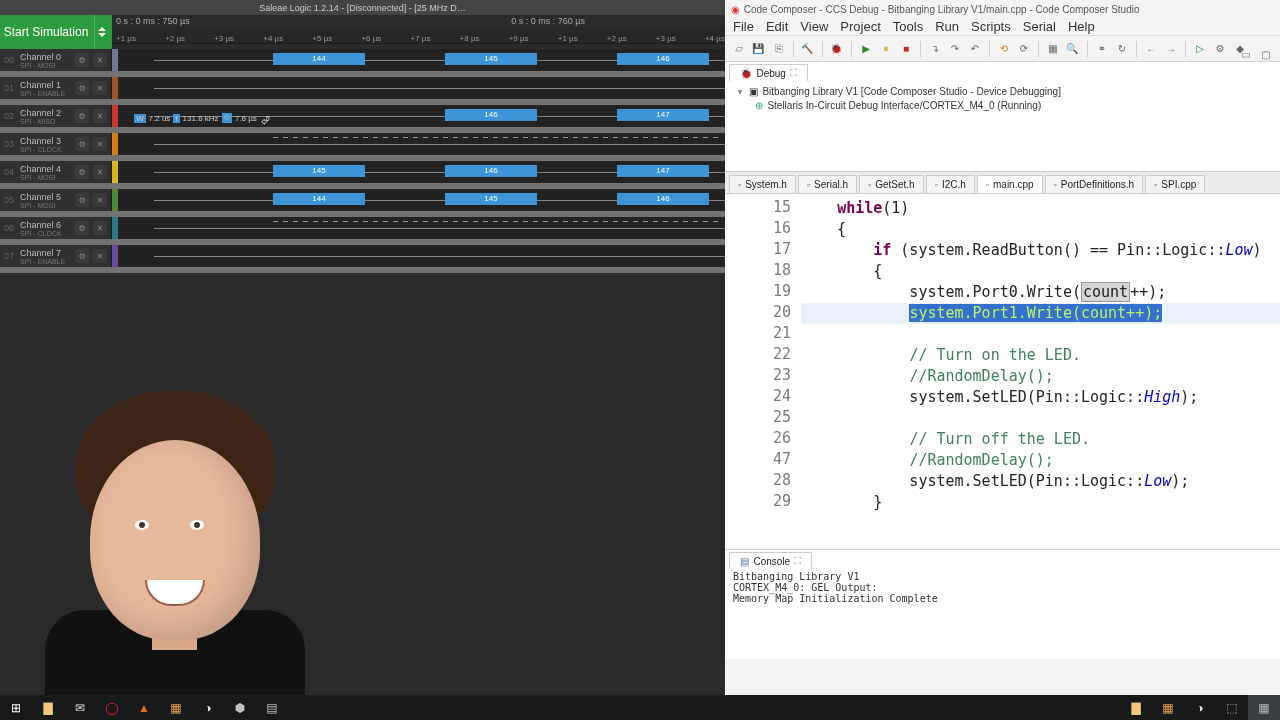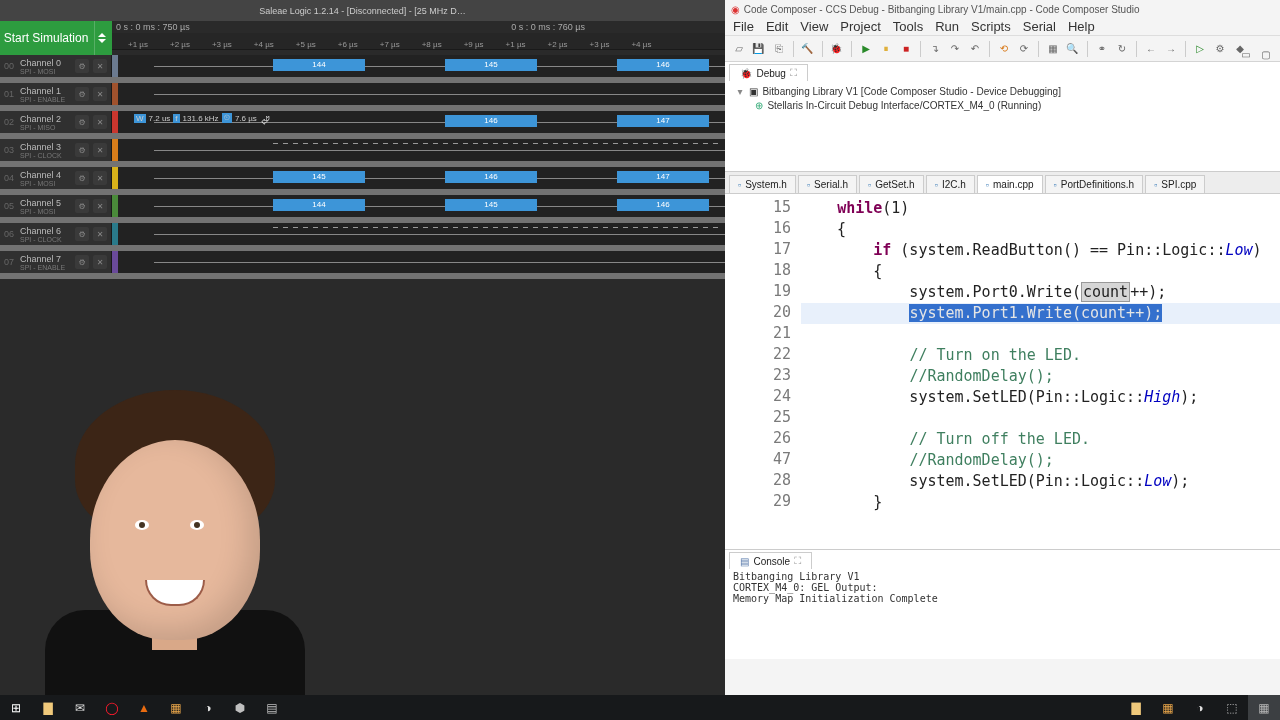--- a/index.html
+++ b/index.html
@@ -1,28 +1,28 @@
 <!DOCTYPE html>
 <html><head>
 <meta charset="utf-8">
 <style>
 * { margin: 0; padding: 0; box-sizing: border-box; }
 body { width: 1280px; height: 720px; overflow: hidden; font-family: "Segoe UI", Tahoma, sans-serif; background: #3b3b3b; position: relative; }
 
 
 .saleae { position: absolute; left: 0; top: 0; width: 725px; height: 695px; background: #2a2a2a; color: #ddd; }
-.saleae-title { height: 21px; background: #444; font-size: 9px; color: #ccc; display: flex; align-items: center; justify-content: center; }
+.saleae-title { height: 15px; background: #444; font-size: 9px; color: #ccc; display: flex; align-items: center; justify-content: center; }
 .saleae-top { display: flex; height: 34px; }
 .start-btn { width: 112px; background: #2d9c3f; color: #fff; font-size: 12px; display: flex; align-items: center; justify-content: center; gap: 6px; cursor: pointer; }
 .start-caret { width: 14px; display: flex; flex-direction: column; align-items: center; gap: 2px; border-left: 1px solid rgba(255,255,255,.2); height: 100%; justify-content: center; }
 .start-caret span { width: 0; height: 0; border-left: 4px solid transparent; border-right: 4px solid transparent; }
 .start-caret .up { border-bottom: 4px solid #fff; }
 .start-caret .dn { border-top: 4px solid #fff; }
 .timelines { flex: 1; display: flex; flex-direction: column; }
-.timeline-row { height: 17px; background: #262626; border-bottom: 1px solid #1a1a1a; display: flex; align-items: flex-end; font-size: 8px; color: #999; padding-left: 16px; gap: 22px; }
+.timeline-row { height: 17px; background: #262626; border-bottom: 1px solid #1a1a1a; display: flex; align-items: flex-end; font-size: 8px; color: #999; padding-left: 4px; gap: 22px; justify-content: space-between; }
 .timehead { font-size: 9px; color: #aaa; display: flex; justify-content: space-between; padding: 0 140px 0 4px; height: 12px; align-items: center; }
 .channels { display: flex; flex-direction: column; }
 .ch { display: flex; height: 28px; border-bottom: 6px solid #737373; }
 .ch-label { width: 112px; background: #303030; display: flex; align-items: center; padding: 0 4px; gap: 4px; font-size: 9px; color: #bbb; border-right: 1px solid #1a1a1a; }
 .ch-num { color: #666; width: 12px; }
 .ch-name { flex: 1; }
 .ch-sub { font-size: 7px; color: #777; display: block; }
 .ch-gear, .ch-x { width: 14px; height: 14px; background: #3a3a3a; color: #888; display: flex; align-items: center; justify-content: center; font-size: 8px; cursor: pointer; border-radius: 2px; }
 .colbar { width: 6px; height: 100%; }
 .wave { flex: 1; background: #222; position: relative; overflow: hidden; padding-left: 36px; }
@@ -63,21 +63,21 @@
 .etab.active { background: #fff; }
 .etab .ic { color: #3d7db8; font-size: 9px; }
 .code { background: #fff; height: 355px; overflow: hidden; display: flex; padding-left: 32px; }
 .gutter { width: 40px; background: #fff; text-align: right; padding: 4px 6px 0 0; font-family: Consolas, monospace; font-size: 15px; color: #7a7a7a; }
 .gutter div { height: 21px; }
 .src { flex: 1; padding: 4px 0 0 4px; font-family: Consolas, monospace; font-size: 15px; line-height: 21px; white-space: pre; }
 .kw { color: #7f0055; font-weight: bold; }
 .it { color: #0000c0; font-style: italic; margin-top: 36px; }
 .cm { color: #3f7f5f; }
 .hl-line { background: #e8f0fb; display: inline-block; width: 100%; }
-.sel { background: #3470cd; color: #e5e5e5; }
+.sel { background: #3470cd; color: #bef264; }
 .box { background: #d6d6d6; border: 1px solid #999; padding: 0 1px; }
 
 .console-pane { border-top: 1px solid #ccc; background: #fff; height: 110px; }
 .console-body { padding: 2px 8px; font-family: Consolas, monospace; font-size: 10px; color: #333; }
 
 
 .taskbar { position: absolute; left: 0; bottom: 0; width: 1280px; height: 25px; background: #17191b; display: flex; align-items: center; }
 .tb-group { display: flex; gap: 0; }
 .tbk { width: 32px; height: 25px; display: flex; align-items: center; justify-content: center; color: #ddd; font-size: 12px; cursor: pointer; }
 .tbk.active { background: #3c3f42; }

